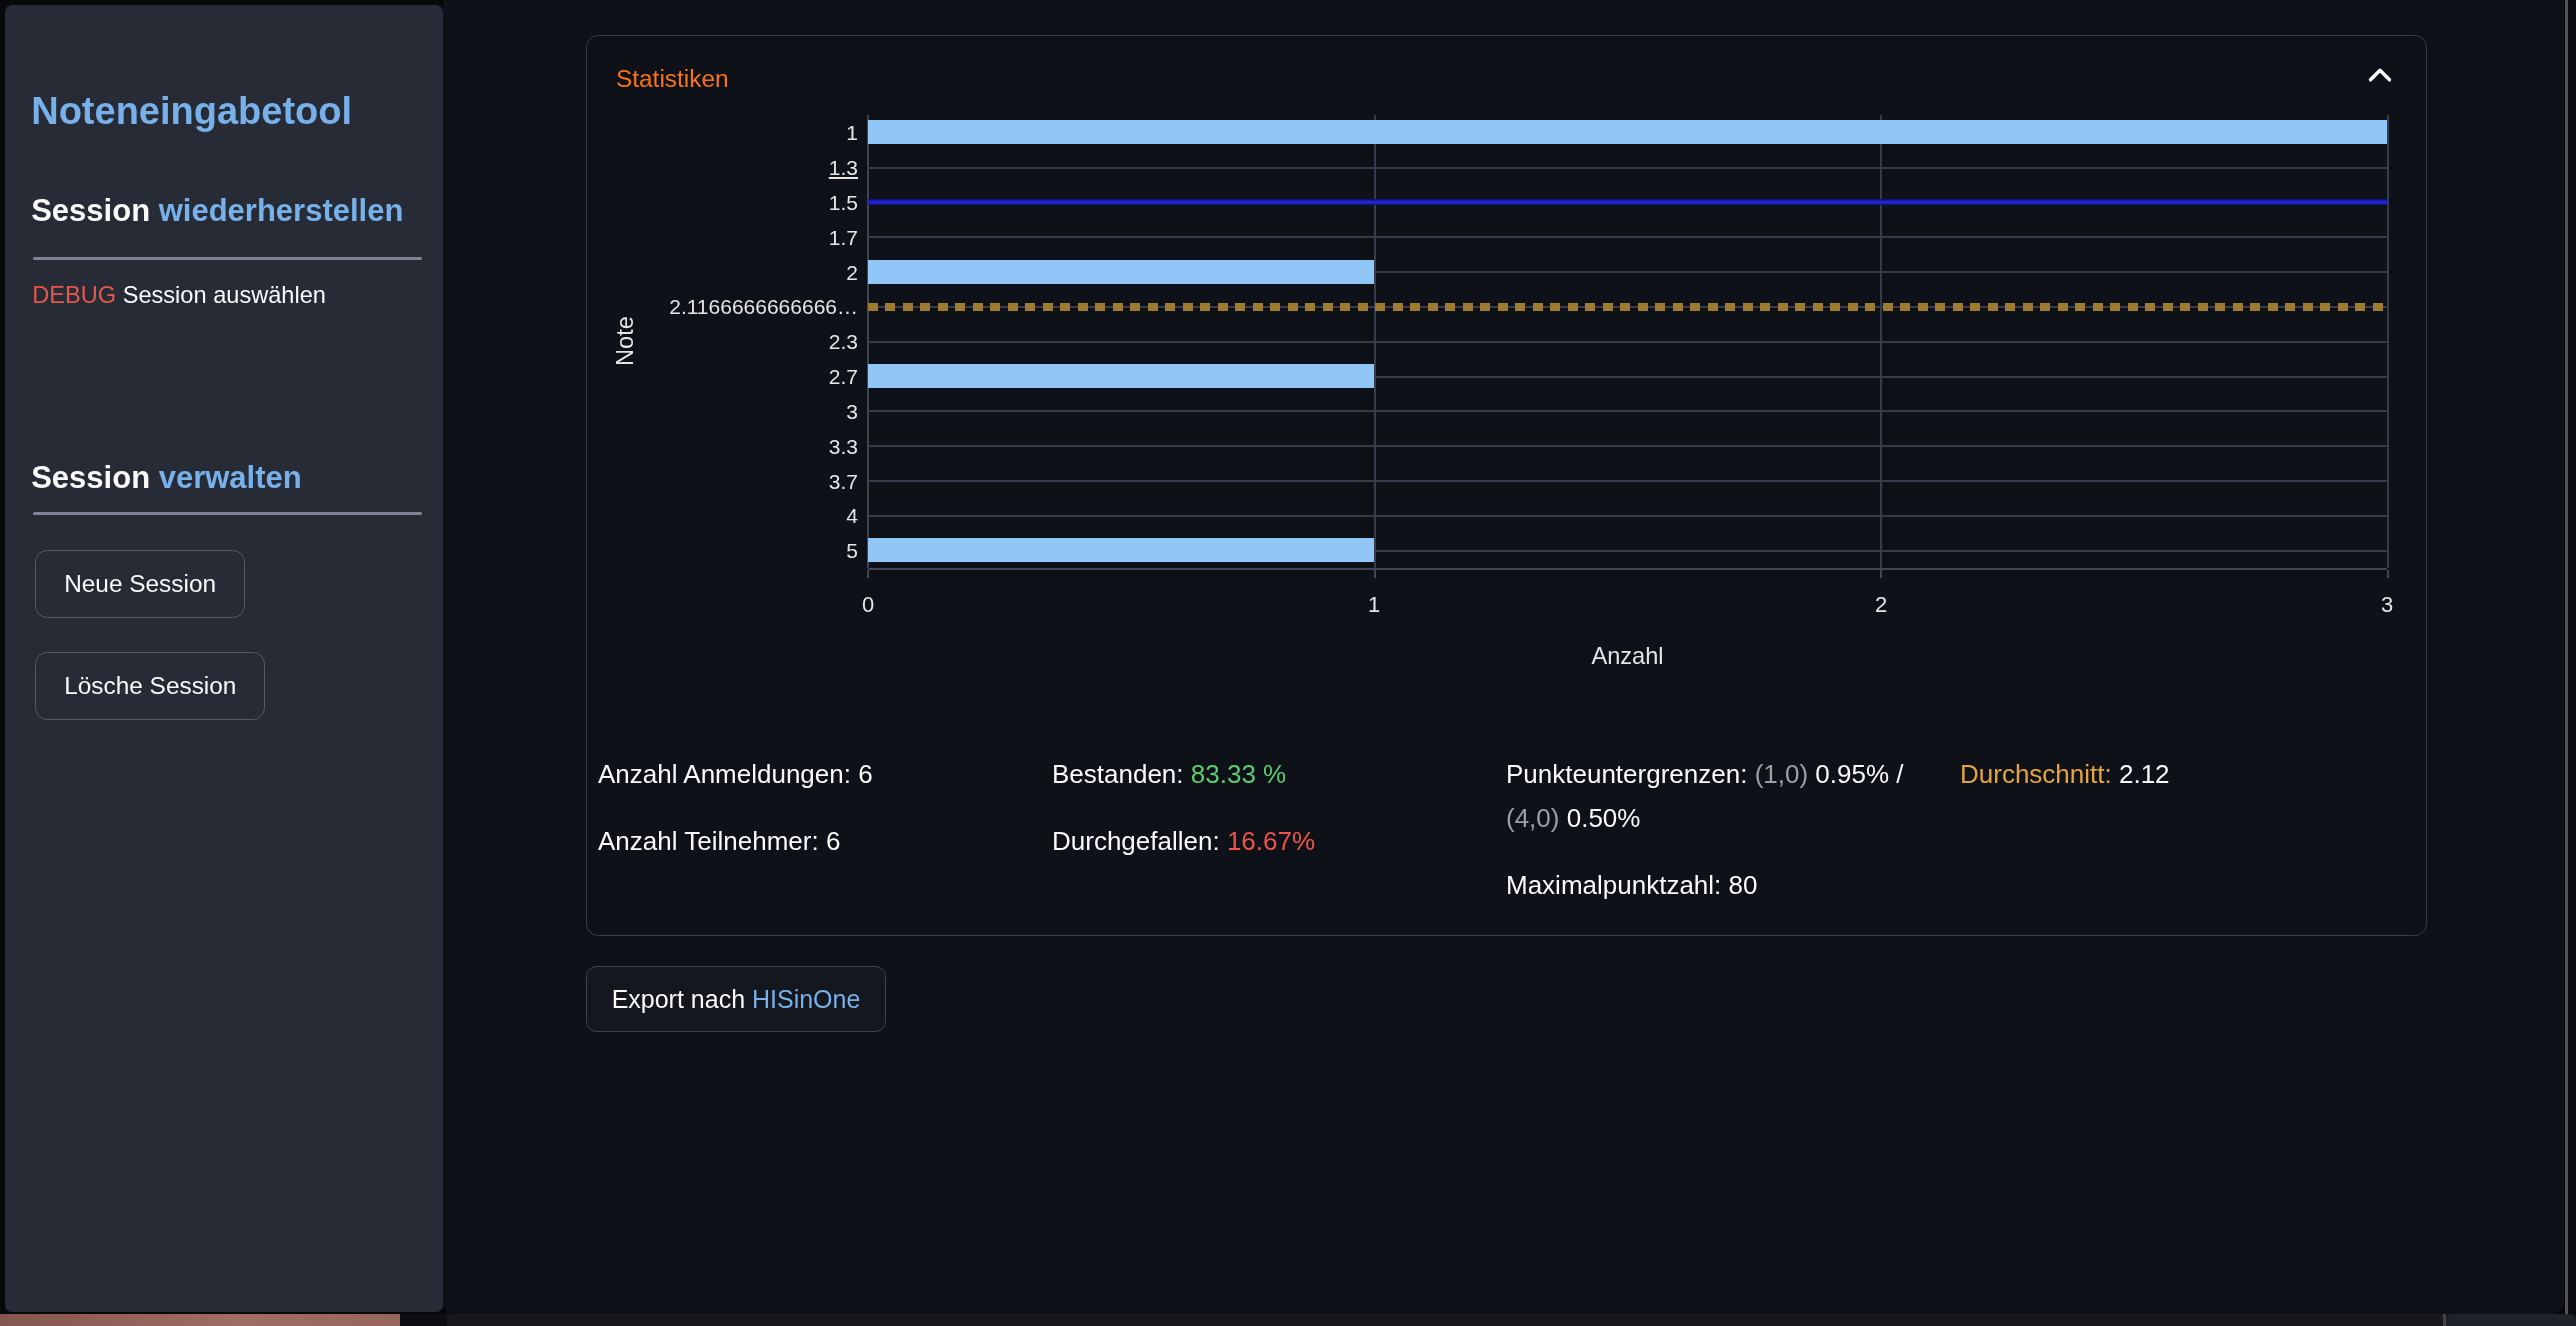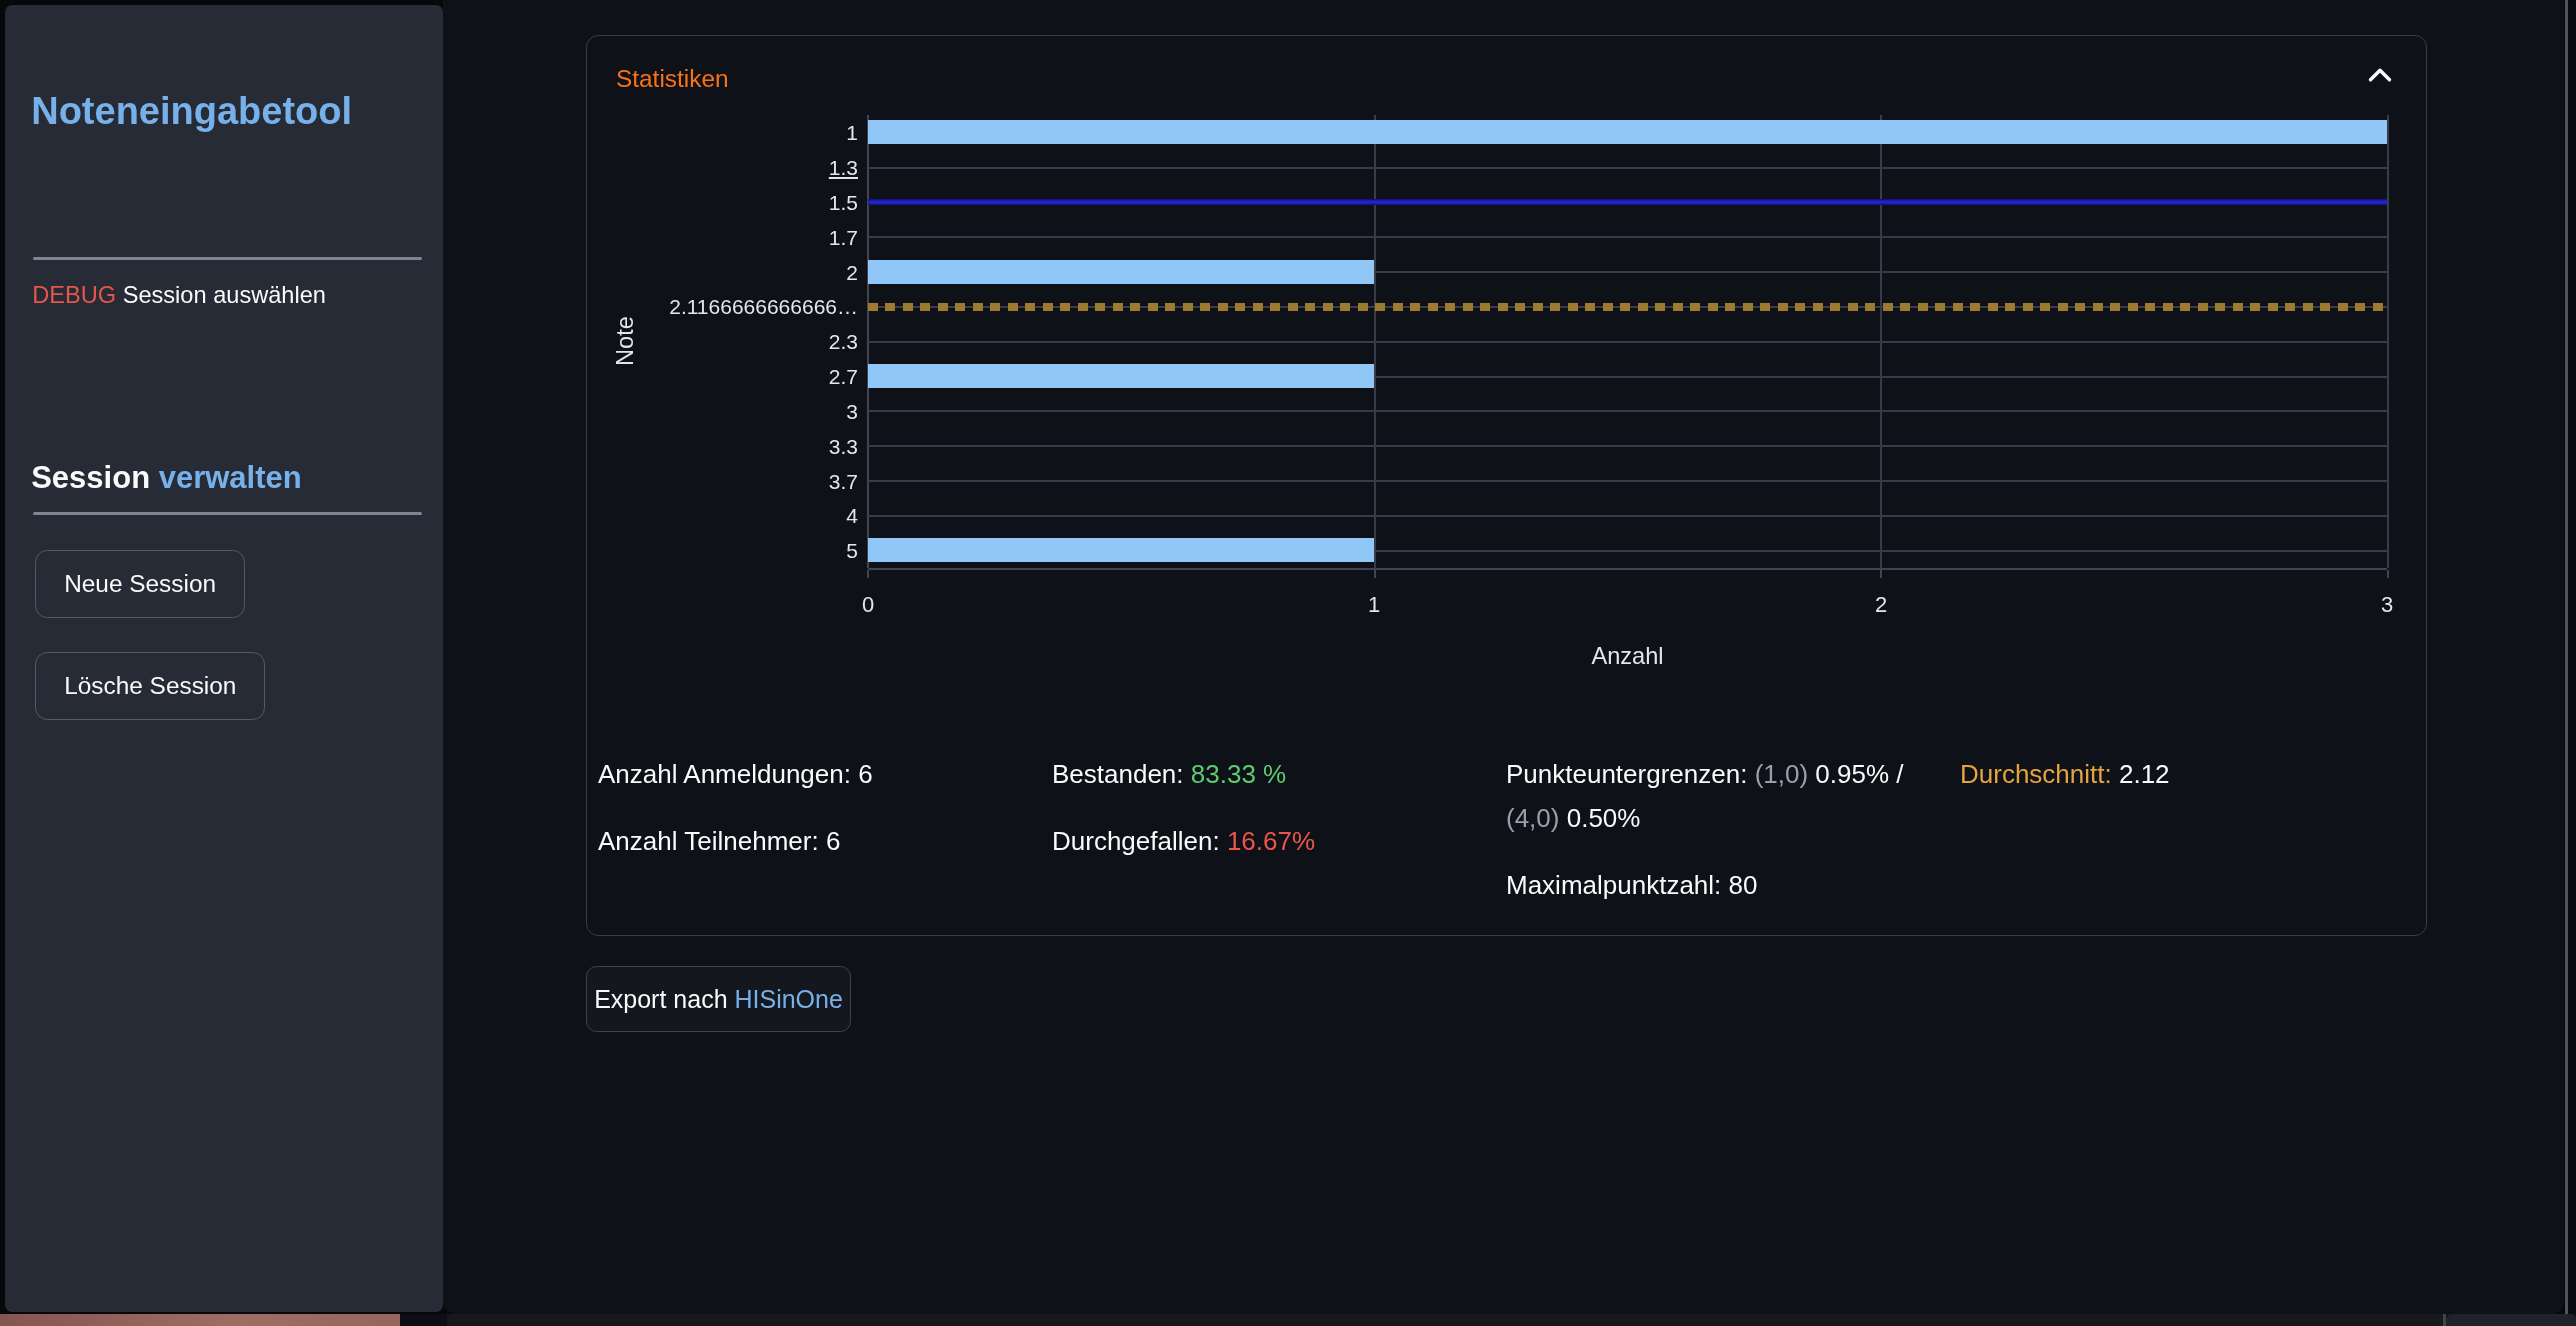--- a/index.html
+++ b/index.html
@@ -49,21 +49,21 @@
   .y-axis-title{left:625px;top:341px;transform:translate(-50%,-50%) rotate(-90deg);}
   .x-axis-title{left:868px;top:643px;width:1519px;text-align:center;}
 
   
   .stats{position:absolute;left:616px;top:752px;width:1798px;display:flex;justify-content:flex-end;}
   .stat-col{width:454px;flex:0 0 454px;}
   .stat-item{font-size:26px;line-height:44px;margin-bottom:23px;color:#fafafa;}
   .green{color:#5ecb70;} .red{color:#ed5549;} .orange{color:#e6a43f;}
   .blue{color:#78b0ea;} .muted{color:#9aa0ab;}
 
-  .export-btn{position:absolute;left:586px;top:966px;width:265px;height:66px;background:#14171e;
+  .export-btn{position:absolute;left:586px;top:966px;width:300px;height:66px;background:#14171e;
               border:1.7px solid #3f434f;border-radius:10.5px;color:#fafafa;font-size:25px;
               font-family:inherit;cursor:pointer;box-sizing:border-box;}
 
   
   .scroll-line{position:absolute;left:2565px;top:0;width:3.5px;height:1314px;background:#50545c;}
   .scroll-gutter{position:absolute;left:2568px;top:0;width:7.9px;height:1314px;background:#0a0b0e;}
   .bottom-strip{position:absolute;left:0;top:1314px;width:2576px;height:12.2px;background:#101114;}
   .strip-red{position:absolute;left:0;top:0;width:400px;height:12.2px;
              background:linear-gradient(90deg,#85564f,#a06d63 60%,#96655c);}
   .strip-dark{position:absolute;left:400px;top:0;width:47px;height:12.2px;background:#0d0e11;}
@@ -72,20 +72,24 @@
   .strip-right{position:absolute;left:2446px;top:0;width:130px;height:12.2px;background:#202229;border-radius:5.2px 5.2px 0 0;}
 </style>
 </head>
 <body>
 
 <div class="page">
 
   <aside class="sidebar">
     <h1 class="app-title" style="margin:0;">Noteneingabetool</h1>
 
+    <h2 class="section-heading" style="top:187px;margin:0;">
+      <span>Session</span>
+      <span class="accent">wiederherstellen</span>
+    </h2>
     <div class="divider" style="top:252px;"></div>
 
     <div class="field-label">
       <span class="debug">DEBUG</span>
       <span>Session auswählen</span>
     </div>
 
 
     <h2 class="section-heading" style="top:454px;margin:0;">
       <span>Session</span>

